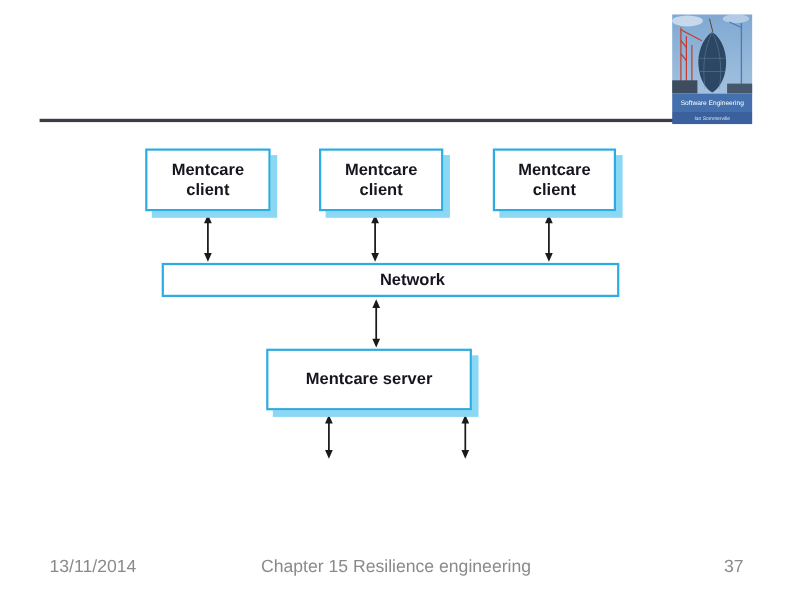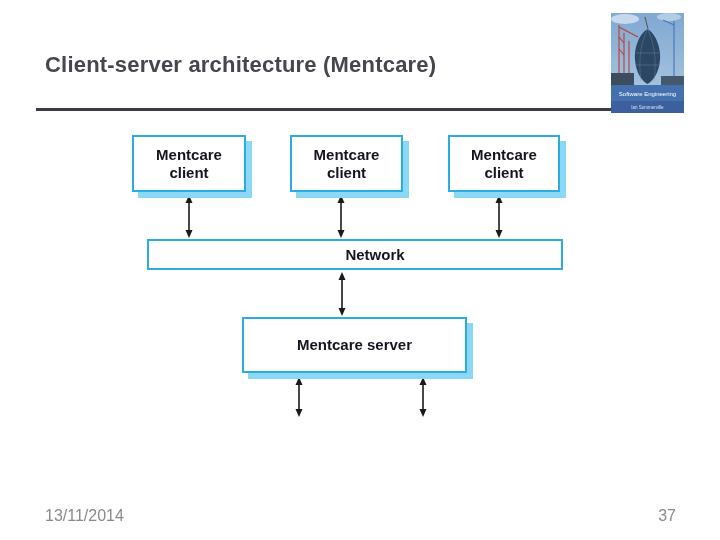--- a/index.html
+++ b/index.html
@@ -29,40 +29,39 @@
     display: flex; align-items: center; justify-content: center;
     text-align: center; color: #15151F;
     font-size: 15px; font-weight: bold; line-height: 1.2;
     z-index: 2;
   }
   .shadowed { box-shadow: 6px 6px 0 #8AD8F4; text-align: center; }
   .node-client-1 { left: 132px; top: 135px; width: 114px; height: 57px; padding: 0 10px; }
   .node-client-2 { left: 290px; top: 135px; width: 113px; height: 57px; padding: 0 10px; }
   .node-client-3 { left: 448px; top: 135px; width: 112px; height: 57px; padding: 0 10px; }
   .node-network  { left: 147px; top: 239px; width: 416px; height: 31px; padding-left: 40px; }
-  .node-server   { left: 242px; top: 317px; width: 225px; height: 56px; }
+  .node-server   { left: 242px; top: 317px; width: 187px; height: 56px; }
   .node-database { left: 203px; top: 418px; width: 295px; height: 75px; }
   .arrow-layer {
     position: absolute; left: 0; top: 0; width: 720px; height: 540px;
     z-index: 1; pointer-events: none;
   }
   .footer-text {
     position: absolute; top: 507px;
     font-size: 16px; color: #8A8A8A; white-space: nowrap;
   }
   .footer-date { left: 45px; }
   .footer-chapter { left: 0; width: 720px; text-align: center; }
   .footer-page { right: 44px; text-align: right; }
 </style>
 </head>
 <body>
 
 <div class="slide">
 
-  <div class="slide-title">Client-server architecture (Mentcare)</div>
   <div class="title-rule"></div>
 
   <svg class="book-cover" viewBox="0 0 73 100">
     <defs>
       <linearGradient id="skyGrad" x1="0" y1="0" x2="0" y2="1">
         <stop offset="0" stop-color="#7FA8D2"></stop>
         <stop offset="1" stop-color="#A3C1DE"></stop>
       </linearGradient>
     </defs>
     <rect x="0" y="0" width="73" height="72" fill="url(#skyGrad)"></rect>
@@ -146,15 +145,16 @@
     <span>Mentcare client</span>
   </div>
   <div class="node node-network">
     <span>Network</span>
   </div>
   <div class="node node-server shadowed">
     <span>Mentcare server</span>
   </div>
 
   <div class="footer-text footer-date">13/11/2014</div>
+  <div class="footer-text footer-chapter">Chapter 15 Resilience engineering</div>
   <div class="footer-text footer-page">37</div>
 
 </div>
 
 </body></html>

